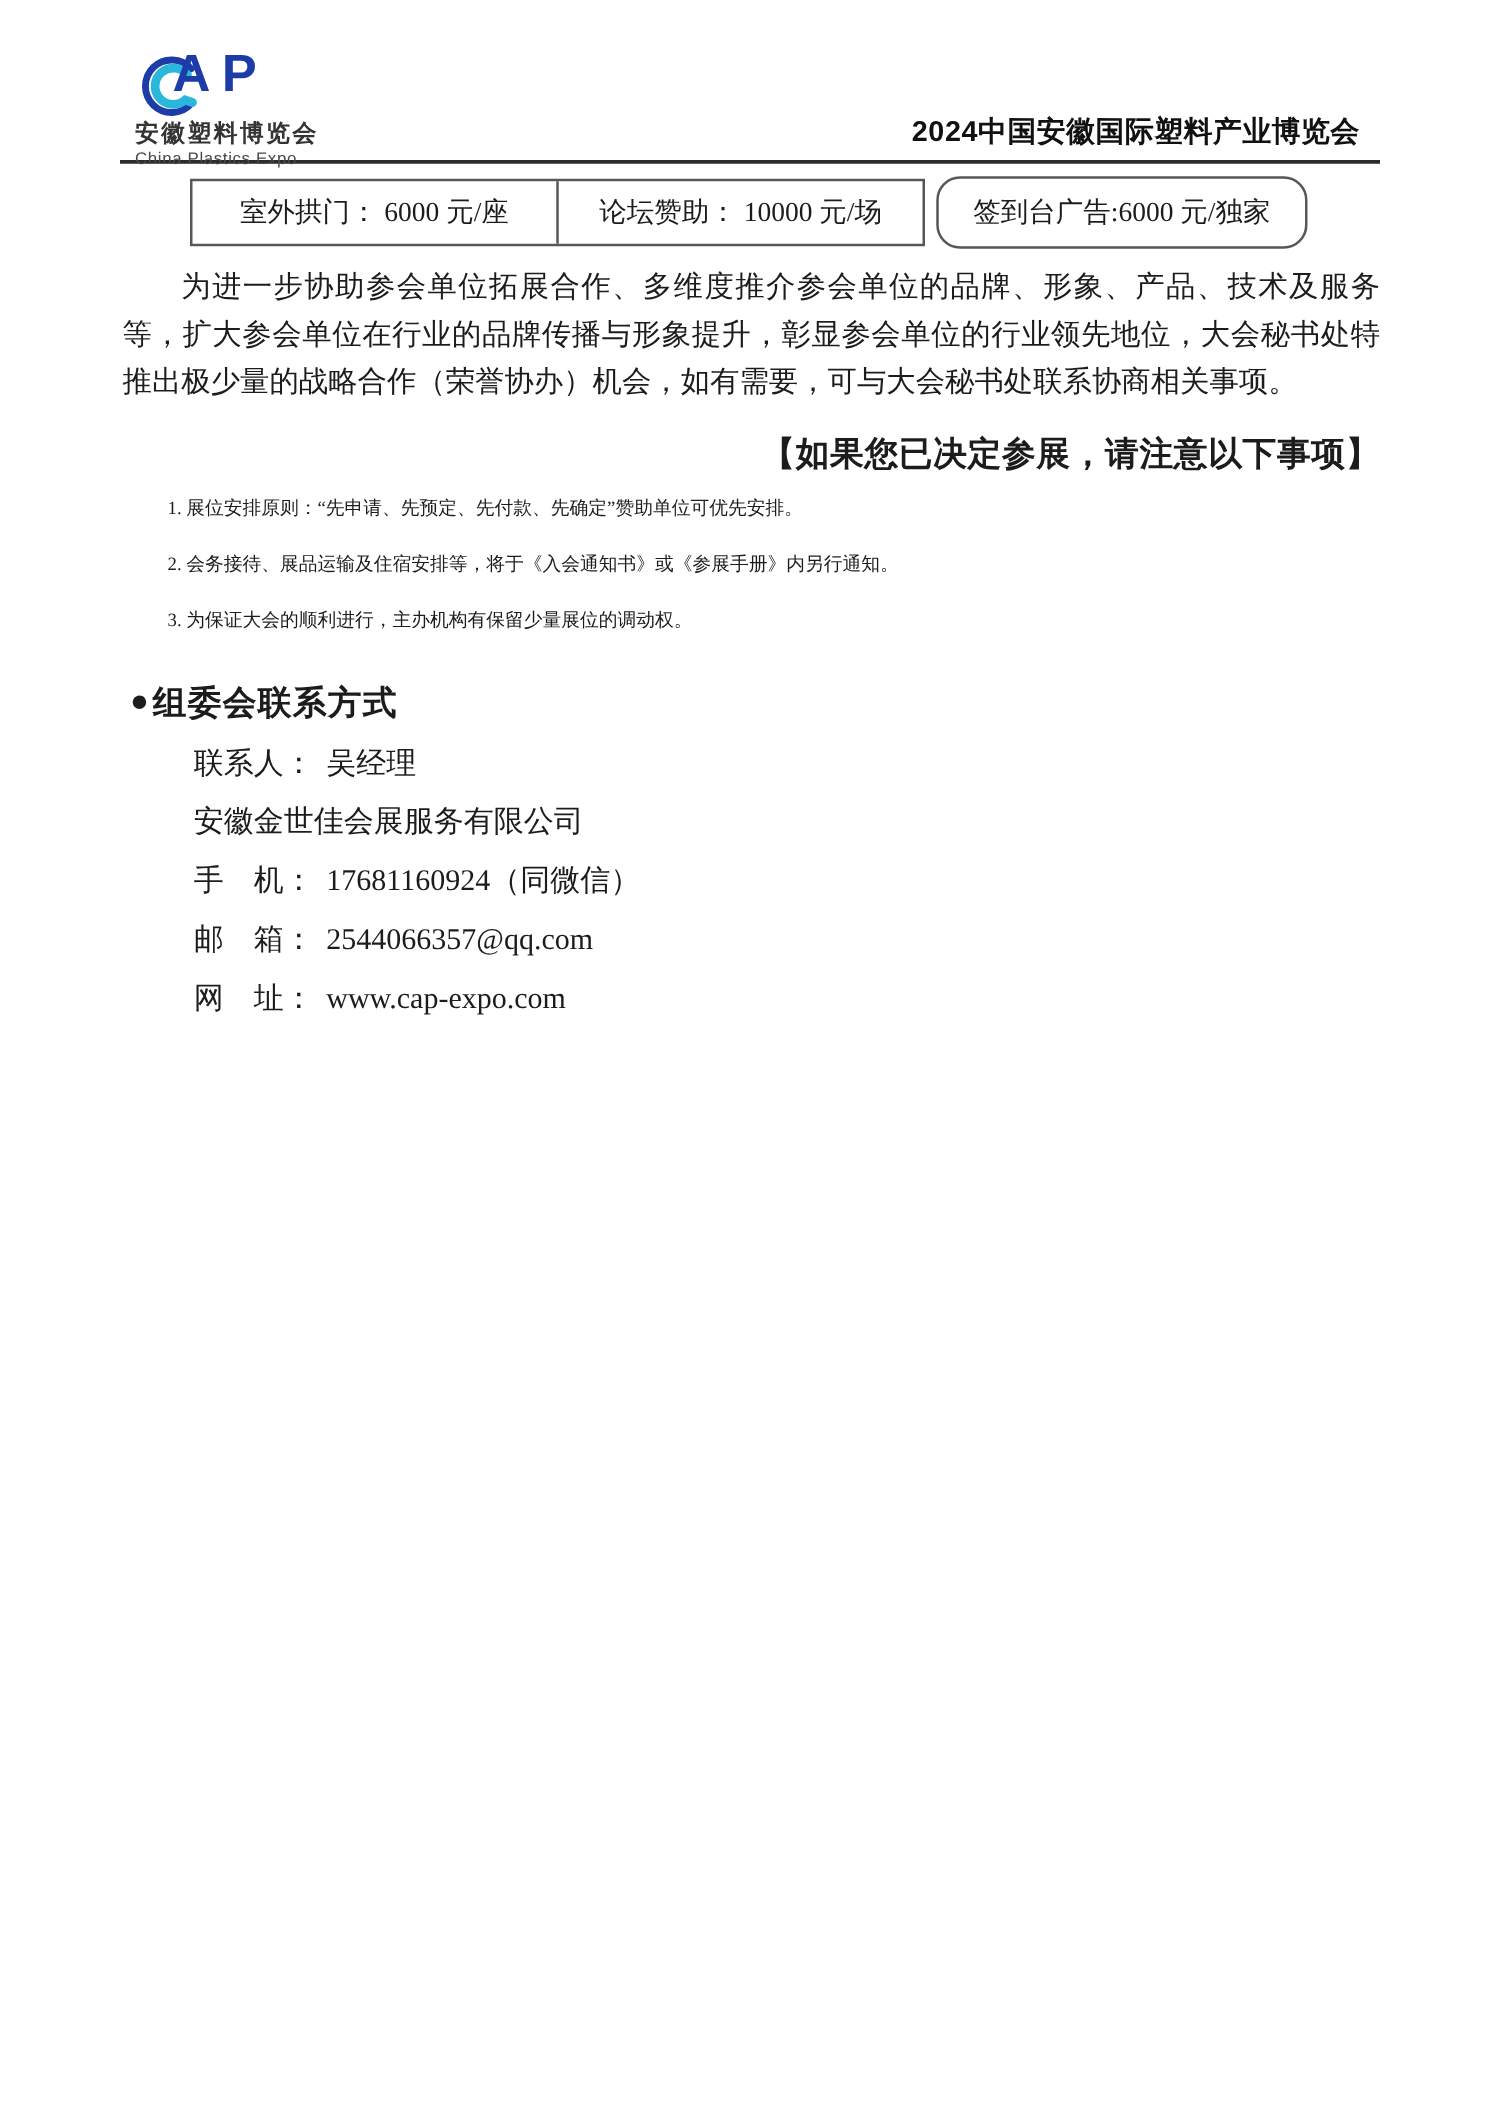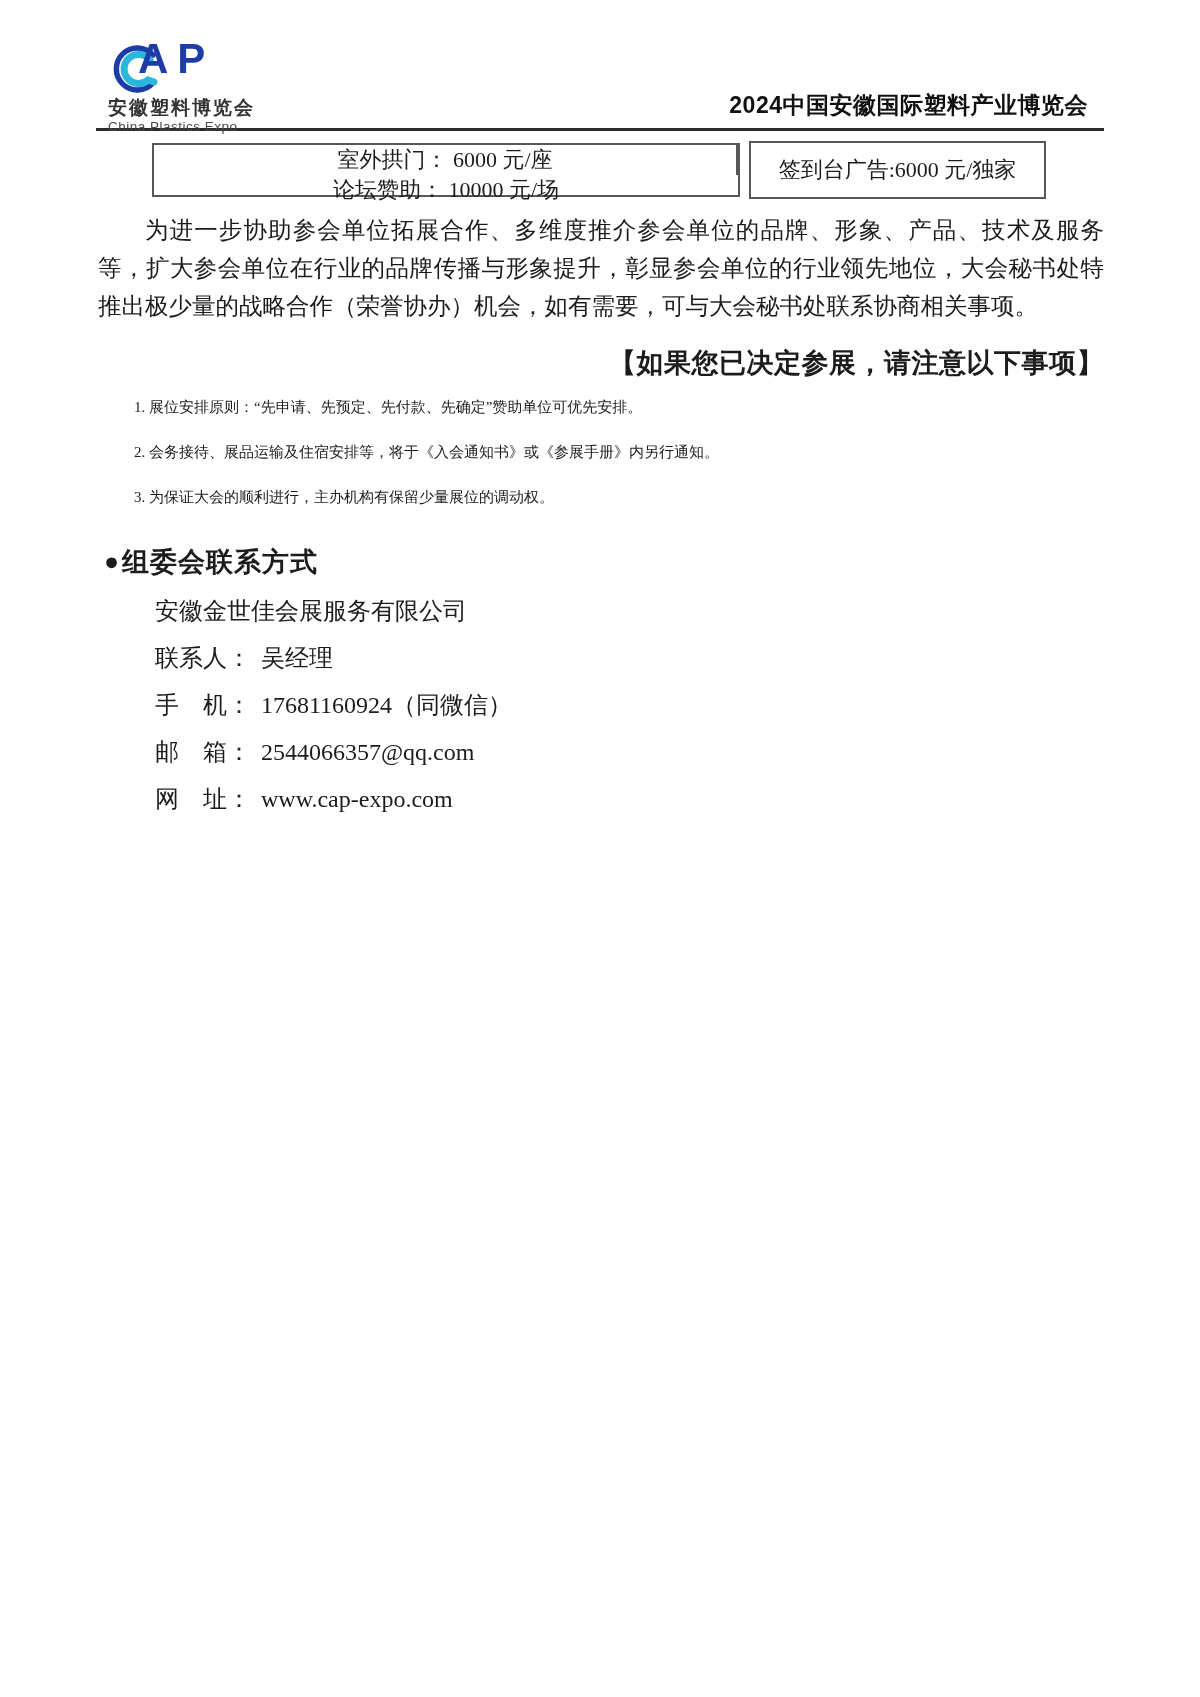--- a/index.html
+++ b/index.html
@@ -43,31 +43,31 @@
     position:absolute;right:16px;bottom:7px;
     font-family:"Liberation Sans","DejaVu Sans",sans-serif;
     font-weight:bold;font-size:23px;color:#111;
     letter-spacing:.5px;white-space:nowrap;
   }
   
   .price-row{
     margin:10px 96px 0 152px;
     display:flex;align-items:center;gap:9px;
   }
-  .price-box{border:2px solid #575757;box-sizing:border-box;background:#fff;flex-direction:column;}
+  .price-box{border:2px solid #575757;box-sizing:border-box;background:#fff;}
   .price-box.two-cells{display:flex;width:588px;height:54px;}
   .price-cell{
     flex:1;display:flex;align-items:center;justify-content:center;
     font-size:22px;white-space:nowrap;
   }
   .price-cell.first{border-right:2px solid #575757;}
   .price-box.single{
     width:297px;height:58px;
     display:flex;align-items:center;justify-content:center;
-    font-size:22px;white-space:nowrap;
+    font-size:22px;white-space:nowrap;border-radius:19px;
   }
   
   .d-heading{
     margin:16px 96px 0 152px;
     font-size:25px;font-weight:bold;letter-spacing:1px;
   }
   .body-par{
     margin:12px 96px 0 98px;
     font-size:23.5px;line-height:38px;
     text-align:justify;text-indent:2em;
@@ -133,20 +133,20 @@
   <p class="list-par">1. 展位安排原则：“先申请、先预定、先付款、先确定”赞助单位可优先安排。</p>
   <p class="list-par">2. 会务接待、展品运输及住宿安排等，将于《入会通知书》或《参展手册》内另行通知。</p>
   <p class="list-par">3. 为保证大会的顺利进行，主办机构有保留少量展位的调动权。</p>
 
   <div class="contact-heading">
     <span class="bullet">●</span>
       <span>组委会联系方式</span>
   </div>
 
   <div class="contact-block">
+    <p class="contact-line"><span class="c-label">联系人：</span><span class="c-value">吴经理</span></p>
     <p class="contact-line">安徽金世佳会展服务有限公司</p>
-    <p class="contact-line"><span class="c-label">联系人：</span><span class="c-value">吴经理</span></p>
     <p class="contact-line"><span class="c-label">手　机：</span><span class="c-value">17681160924（同微信）</span></p>
     <p class="contact-line"><span class="c-label">邮　箱：</span><span class="c-value">2544066357@qq.com</span></p>
     <p class="contact-line"><span class="c-label">网　址：</span><span class="c-value">www.cap-expo.com</span></p>
   </div>
 
 </div>
 
 </body></html>

